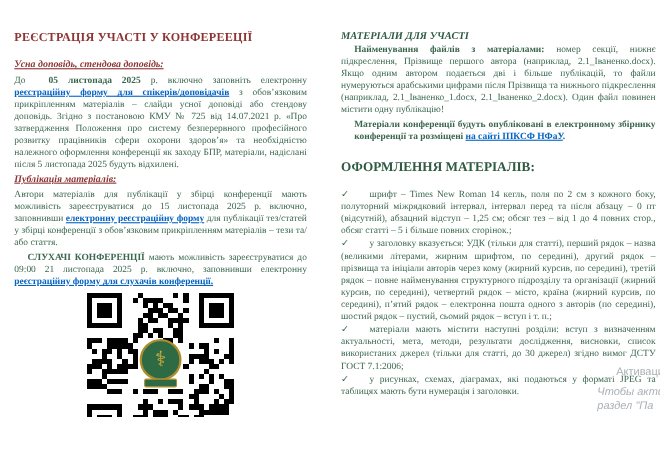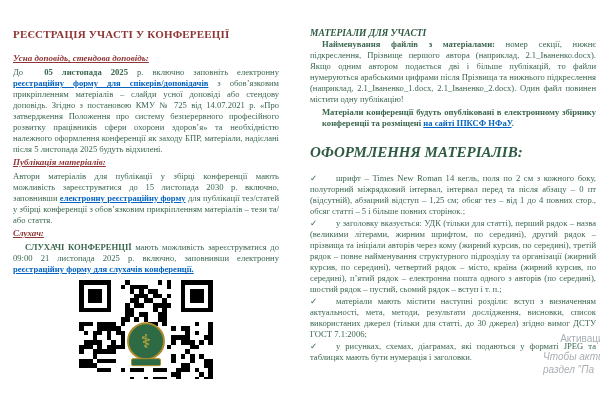--- a/index.html
+++ b/index.html
@@ -24,21 +24,21 @@
     color:#3a664e; text-align:justify;
   }
   .bold{font-weight:bold;margin-left:12px;}
   .link{color:#0563c1; font-weight:bold; text-decoration:underline; cursor:pointer;}
 
   .right-title{
     margin:6px 0 1px 0; font-size:9.5px; font-weight:bold; font-style:italic;
     color:#2f5a43;
   }
   .green-head{
-    margin:15px 0 12px 0; font-size:15px; font-weight:bold; color:#2f5a43;font-style:italic;
+    margin:15px 0 12px 0; font-size:12px; font-weight:bold; color:#2f5a43;
   }
   .bullet{margin:0 0 1px 0;}
   .check{display:inline-block; width:26px; font-size:8.6px; color:#3a664e;}
 
   .qr-wrap{margin-top:5px; text-align:center;}
   .qr{
     position:relative; display:inline-block; width:134px; height:134px;
     background:#fff;
   }
   .qr svg{display:block;}
@@ -75,23 +75,22 @@
 
   <div class="col col-left">
     <div class="left-title">РЕЄСТРАЦІЯ УЧАСТІ У КОНФЕРЕЕЦІЇ</div>
 
     <div class="red-sub">Усна доповідь, стендова доповідь:</div>
 
     <p class="body-text"><span>До </span><span class="bold">05 листопада 2025</span><span> р. включно заповніть електронну </span><span class="link">реєстраційну форму для спікерів/доповідачів</span><span> з обов’язковим прикріпленням матеріалів – слайди усної доповіді або стендову доповідь. Згідно з постановою КМУ № 725 від 14.07.2021 р. «Про затвердження Положення про систему безперервного професійного розвитку працівників сфери охорони здоров’я» та необхідністю належного оформлення конференції як заходу БПР, матеріали, надіслані після 5 листопада 2025 будуть відхилені.</span></p>
 
     <div class="red-sub" style="margin-top:1px;font-style:italic;">Публікація матеріалів:</div>
 
-    <p class="body-text"><span>Автори матеріалів для публікації у збірці конференції мають можливість зареєструватися до 15 листопада 2030 р. включно, заповнивши </span><span class="link">електронну реєстраційну форму</span><span> для публікації тез/статей у збірці конференції з обов’язковим прикріпленням матеріалів – тези та/або стаття.</span></p>
-
-    <div class="red-sub" style="margin-top:1px;">Слухач:</div>
+    <p class="body-text"><span>Автори матеріалів для публікації у збірці конференції мають можливість зареєструватися до 15 листопада 2025 р. включно, заповнивши </span><span class="link">електронну реєстраційну форму</span><span> для публікації тез/статей у збірці конференції з обов’язковим прикріпленням матеріалів – тези та/або стаття.</span></p>
+
 
     <p class="body-text"><span class="bold">СЛУХАЧІ КОНФЕРЕНЦІЇ</span><span> мають можливість зареєструватися до 09:00 21 листопада 2025 р. включно, заповнивши електронну </span><span class="link">реєстраційну форму для слухачів конференції.</span></p>
 
     <div class="qr-wrap">
       <div class="qr">
         <svg id="qr-svg" width="134" height="134" viewBox="0 0 134 134" shape-rendering="crispEdges">
             <g fill="#000">
               <rect x="46.21" y="0.00" width="4.62" height="4.62"></rect>
               <rect x="78.55" y="0.00" width="4.62" height="4.62"></rect>
               <rect x="87.79" y="0.00" width="4.62" height="4.62"></rect>

